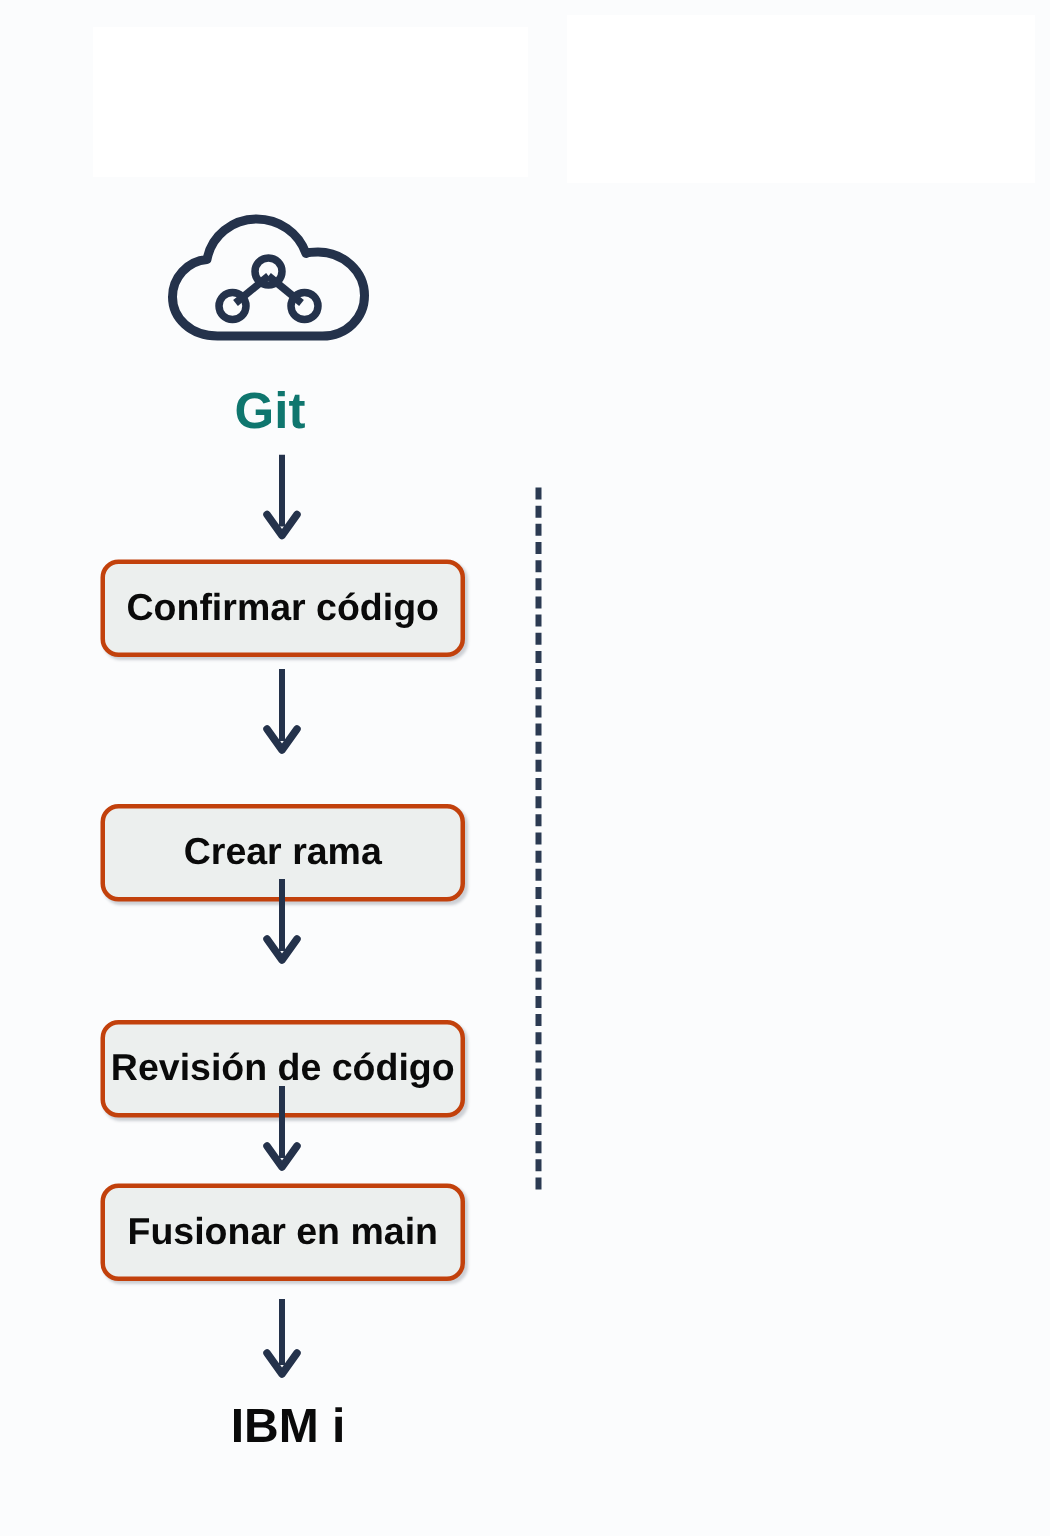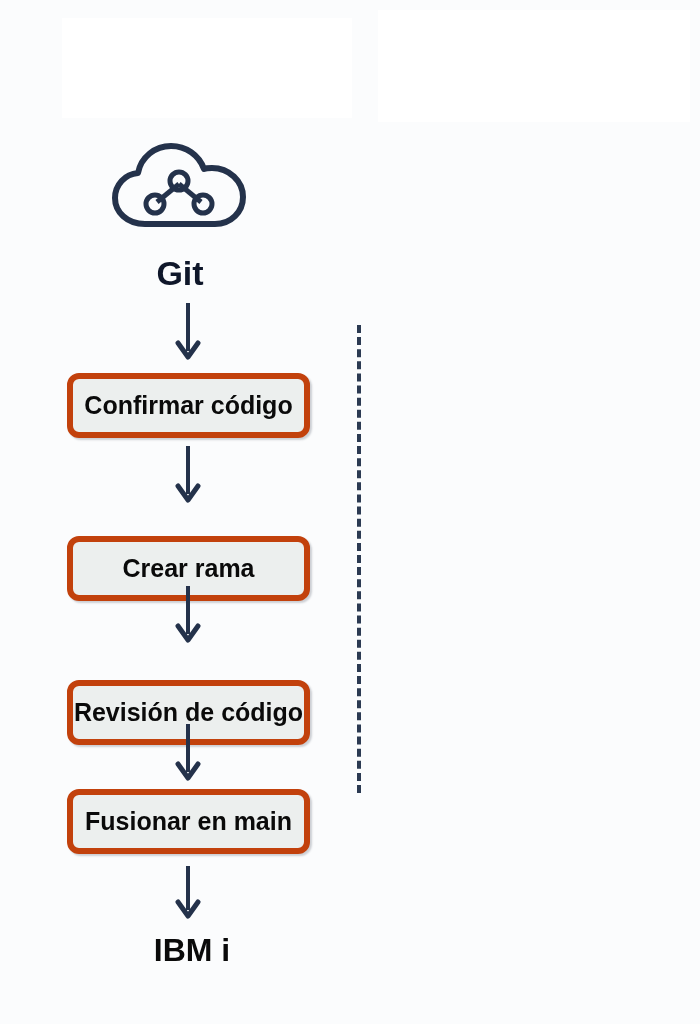--- a/index.html
+++ b/index.html
@@ -53,21 +53,21 @@
     position: absolute;
     text-align: center;
   }
   .node-head .icon-wrap {
     display: block;
     margin: 0 auto;
   }
   .node-head .head-label {
     display: block;
     font-weight: bold;
-    color: #0f172a;
+    color: #0f766e;
     line-height: 1;
     white-space: nowrap;
   }
 
   .head-git        { left: 0px;   top: 140px; width: 360px; }
   .head-git .head-label   { font-size: 34px; margin-top: 12px; }
 
   
   .node-foot {
     position: absolute;
@@ -84,21 +84,21 @@
   .foot-ibmi {
     left: 0px; top: 934px; width: 360px;
   }
   .foot-ibmi .foot-label { font-size: 32px; }
 
   
   .pbox {
     position: absolute;
     box-sizing: border-box;
     height: 65px;
-    border: 6px solid #c2410c;
+    border: 3px solid #c2410c;
     border-radius: 12px;
     background: #ecefee;
     box-shadow: 2px 2px 2px rgba(40,50,70,0.22);
     display: flex;
     align-items: center;
     justify-content: center;
   }
   .pbox .pbox-label {
     font-size: 25px;
     font-weight: bold;

